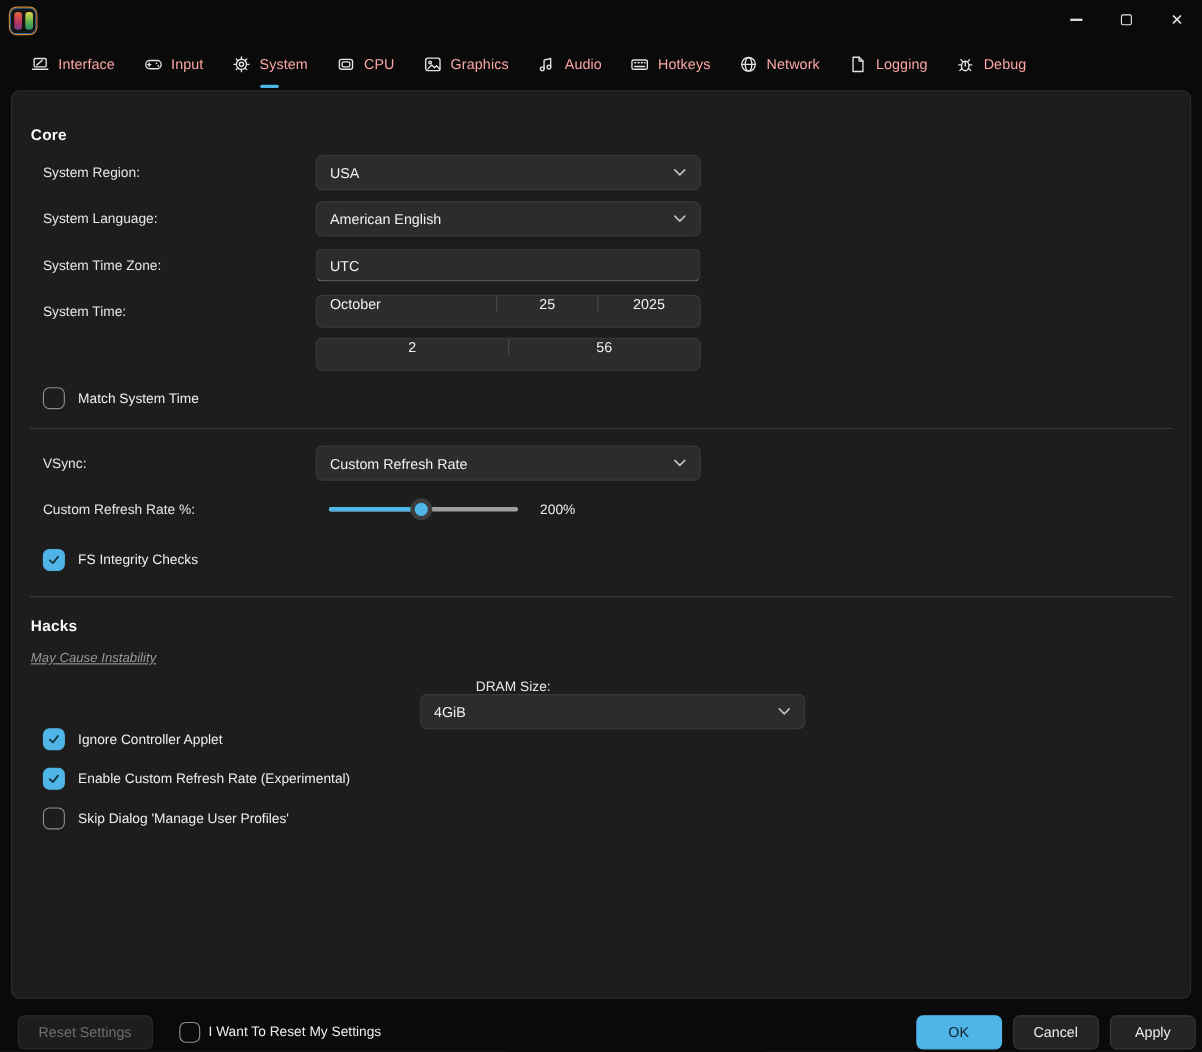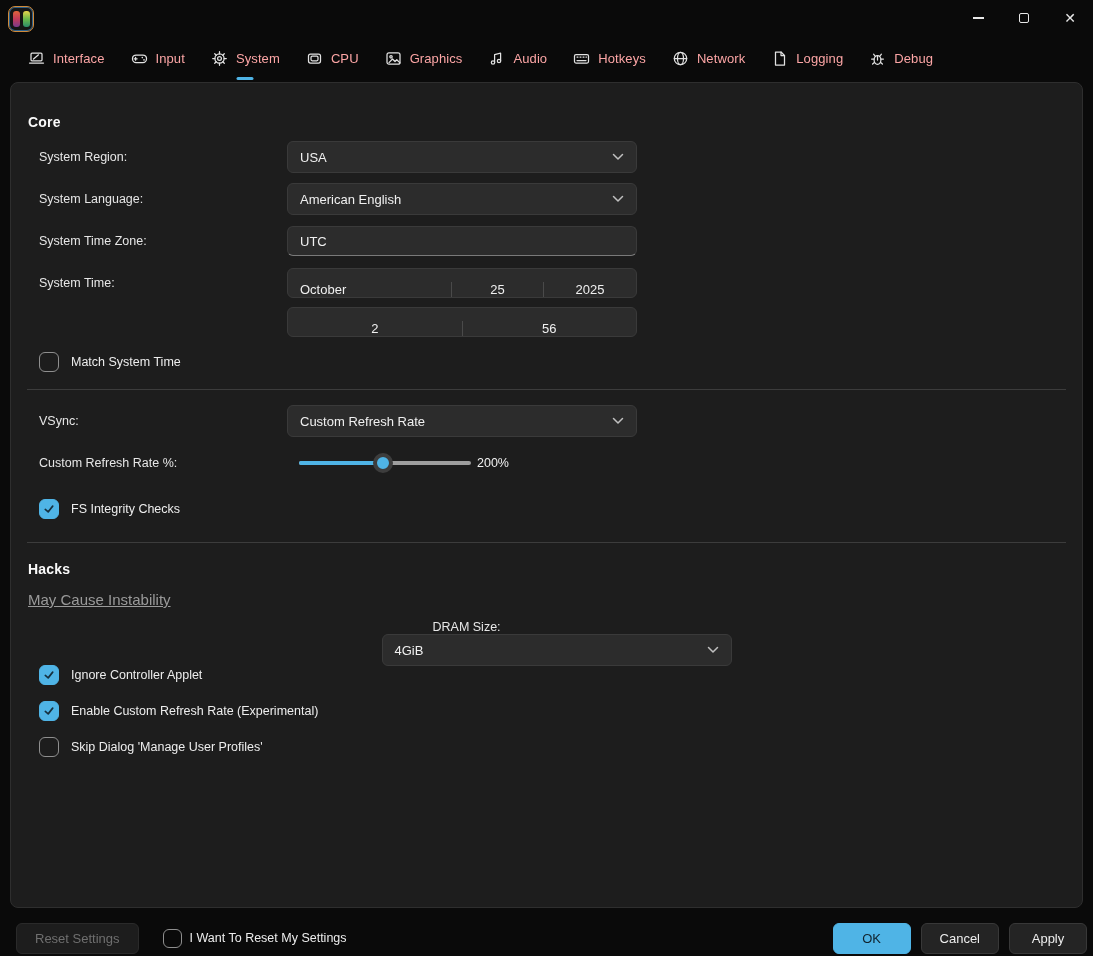--- a/index.html
+++ b/index.html
@@ -49,41 +49,41 @@
   }
   .tab svg{stroke:#e2e2e2;fill:none;stroke-width:1.25;stroke-linecap:round;stroke-linejoin:round;}
 
   
   .panel{
     position:absolute;left:10px;right:10px;top:82px;height:826px;
     background:var(--panel-bg);border:1px solid #2e2e2e;border-radius:8px;
     padding:13px 8px;overflow:hidden;
   }
   .section-heading{font-size:14px;font-weight:bold;color:#fafafa;margin:18px 0 4px 9px;letter-spacing:.2px;}
-  .section-sub{font-size:15px;color:var(--muted);text-decoration:underline;margin:14px 0 4px 9px;}
+  .section-sub{font-size:12px;color:var(--muted);text-decoration:underline;margin:14px 0 4px 9px;font-style:italic;}
 
   .form-row{display:flex;align-items:center;margin:12px 0 12px 20px;height:30px;}
   .form-row .f-label{width:248px;font-size:12.5px;color:#e6e6e6;}
   .control{width:350px;height:30px;}
 
   .dropdown{
     background:var(--ctrl-bg);border:1px solid var(--ctrl-border);border-radius:6px;
     display:flex;align-items:center;justify-content:space-between;
     padding:15px 12px;color:#f0f0f0;font-size:13px;
   }
   .dropdown svg{stroke:#c0c0c0;fill:none;stroke-width:1.5;stroke-linecap:round;stroke-linejoin:round;}
 
   .textfield{
     background:var(--ctrl-bg);border:1px solid var(--ctrl-border);border-bottom:1px solid #7a7a7a;
     border-radius:6px;display:flex;align-items:center;padding:0 12px;color:#f0f0f0;font-size:13px;
   }
 
   .segmented{
     background:var(--ctrl-bg);border:1px solid var(--ctrl-border);border-radius:6px;
-    display:flex;align-items:flex-end;overflow:hidden;
+    display:flex;align-items:flex-start;overflow:hidden;
   }
   .segment{display:flex;align-items:center;justify-content:center;font-size:13px;color:#f0f0f0;}
   .segment + .segment{border-left:1px solid #4a4a4a;}
   .seg-month{flex:0 0 163px;justify-content:flex-start;padding-left:12px;}
   .seg-day{flex:0 0 92px;}
   .seg-year{flex:1;}
   .seg-half{flex:1;}
   .time-row{margin-top:-3px;}
 
   .check-row{display:flex;align-items:center;gap:12px;margin:14px 0 14px 20px;height:22px;}
@@ -92,21 +92,21 @@
     display:flex;align-items:center;justify-content:center;flex:0 0 auto;
   }
   .checkbox svg{display:none;}
   .checkbox.on{background:var(--accent);border-color:var(--accent);}
   .checkbox.on svg{display:block;stroke:#16303f;stroke-width:2;fill:none;stroke-linecap:round;stroke-linejoin:round;}
   .check-label{font-size:12.5px;color:#ededed;}
 
   .divider{border:none;border-top:1px solid #3c3c3c;margin:16px 8px;}
 
   
-  .slider-wrap{display:flex;align-items:center;gap:6px;width:350px;margin-left:12px;}
+  .slider-wrap{display:flex;align-items:center;gap:20px;width:350px;margin-left:12px;}
   .slider{position:relative;width:172px;height:20px;flex:0 0 auto;}
   .slider .track{position:absolute;left:0;right:0;top:8px;height:4px;border-radius:2px;background:#9e9e9e;}
   .slider .fill{position:absolute;left:0;top:8px;height:4px;border-radius:2px;background:var(--accent);}
   .slider .handle{
     position:absolute;top:0;width:20px;height:20px;border-radius:50%;
     background:var(--accent);border:4.5px solid #3d3d3d;
   }
   .slider-value{font-size:12.5px;color:#f0f0f0;}
 
   

